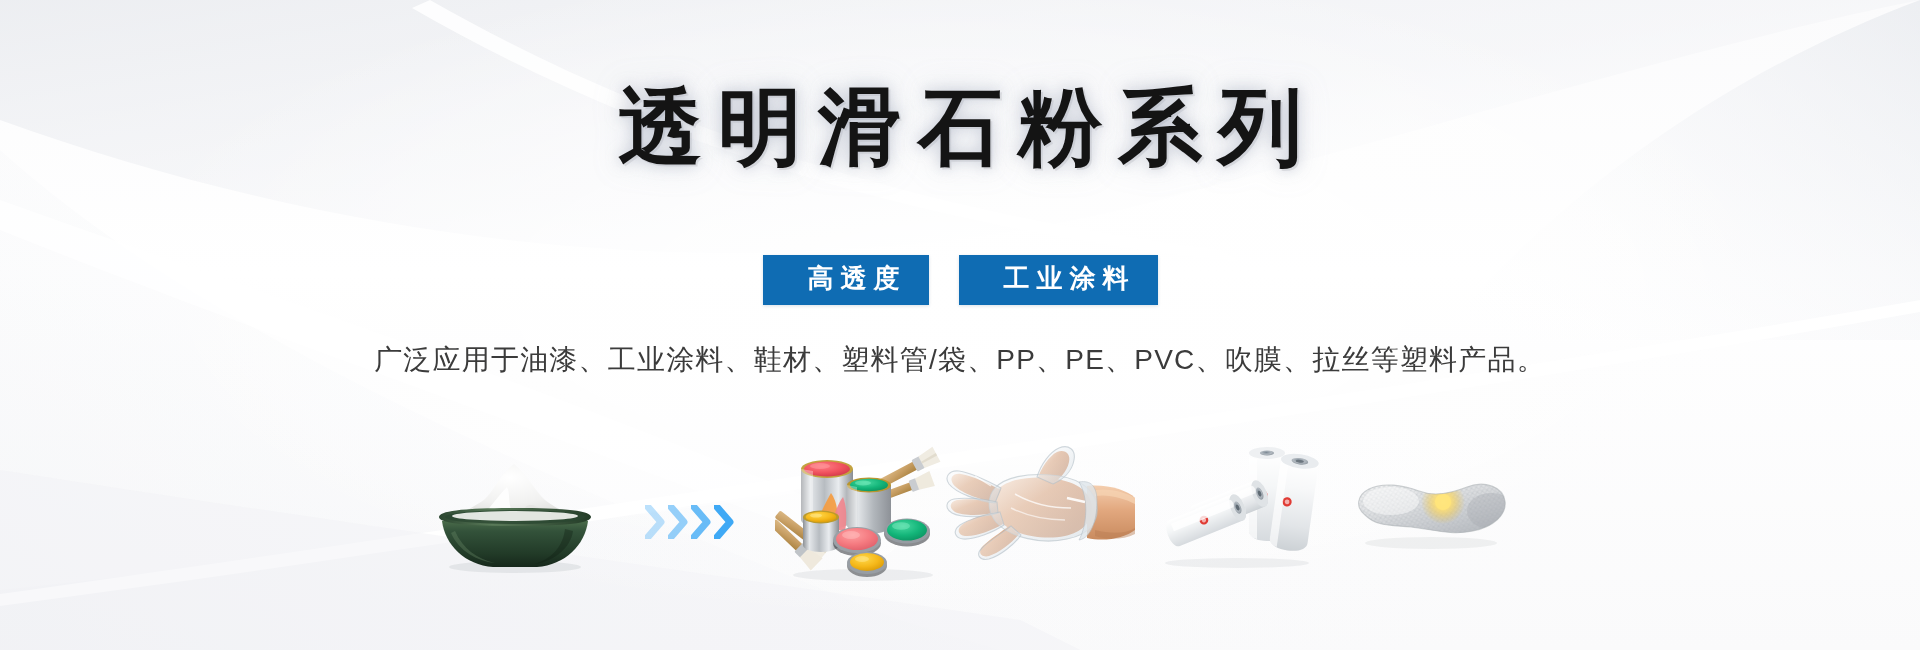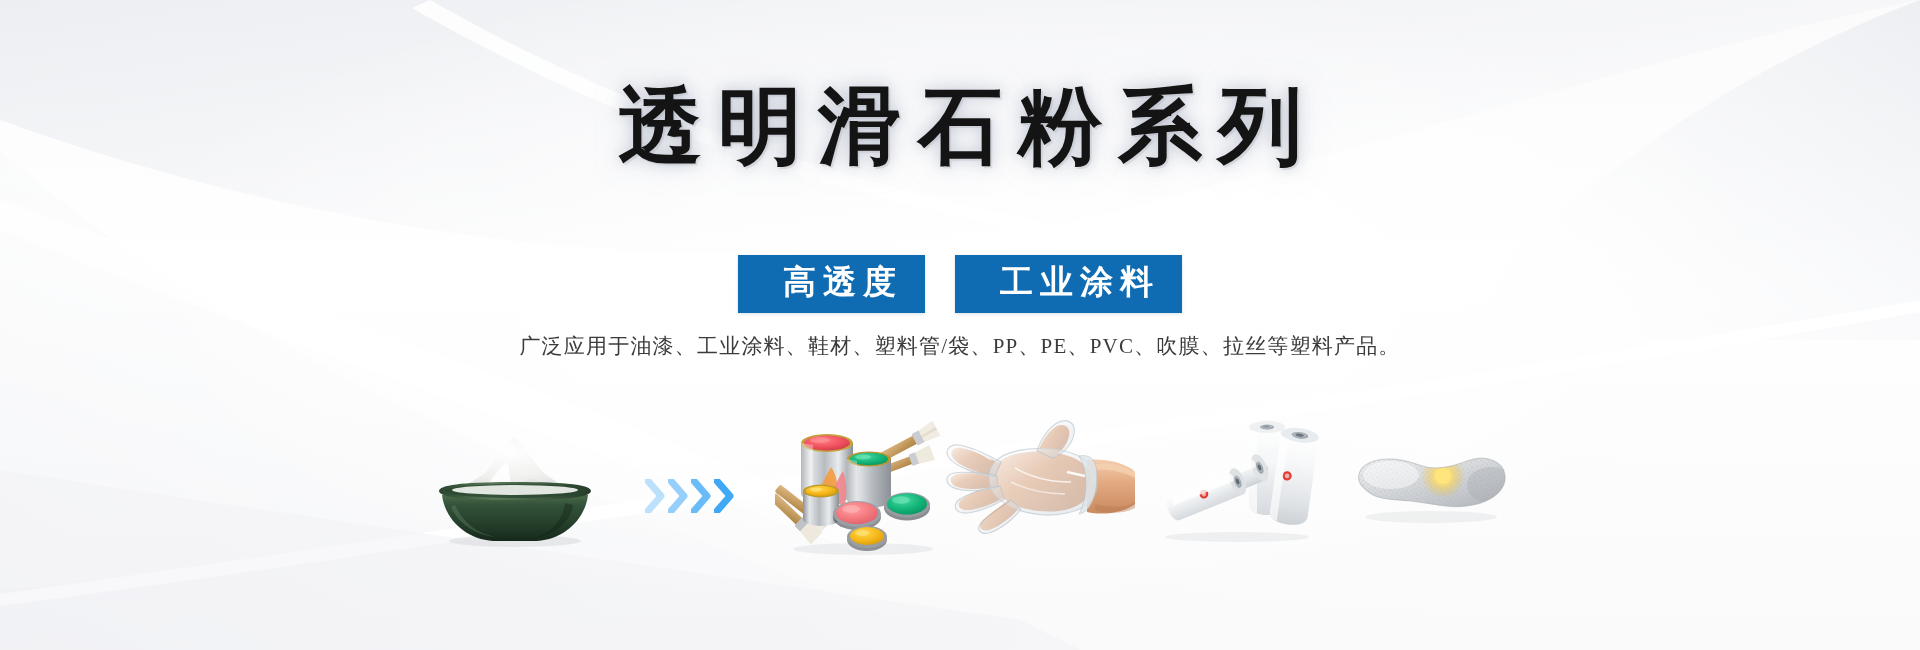--- a/index.html
+++ b/index.html
@@ -7,21 +7,21 @@
     margin: 0;
     padding: 0;
     background: #ffffff;
   }
   #banner {
     position: relative;
     width: 1920px;
     height: 650px;
     overflow: hidden;
     background: #fde047;
-    font-family: Liberation Serif, serif;
+    font-family: Liberation Sans, sans-serif;
   }
 
   
   .bg-base {
     position: absolute;
     inset: 0;
     background:
       linear-gradient(180deg, #fbfbfc 0%, #ffffff 42%, #fafafb 100%);
   }
   .bg-svg {
@@ -65,35 +65,35 @@
 
   .badges {
     margin-top: 26px;
     display: flex;
     align-items: center;
     gap: 30px;
   }
   .badge {
     background: #0f6cb3;
     color: #ffffff;
-    font-size: 33px;
+    font-size: 26px;
     font-weight: 700;
     letter-spacing: 7px;
     padding: 9px 22px 11px 45px;
     line-height: 1.15;
     white-space: nowrap;
     box-shadow: 0 1px 3px rgba(10,60,100,0.16);
   }
   .badge.fda {
     letter-spacing: 5px;
   }
 
   .subtitle {
-    margin-top: 19px;
-    font-size: 21px;
+    margin-top: 36px;
+    font-size: 28px;
     letter-spacing: 1.2px;
     color: #3b3b3b;
     white-space: nowrap;
     font-weight: 500;
   }
 
   
   .strip {
     margin-top: 26px;
     width: 1920px;

